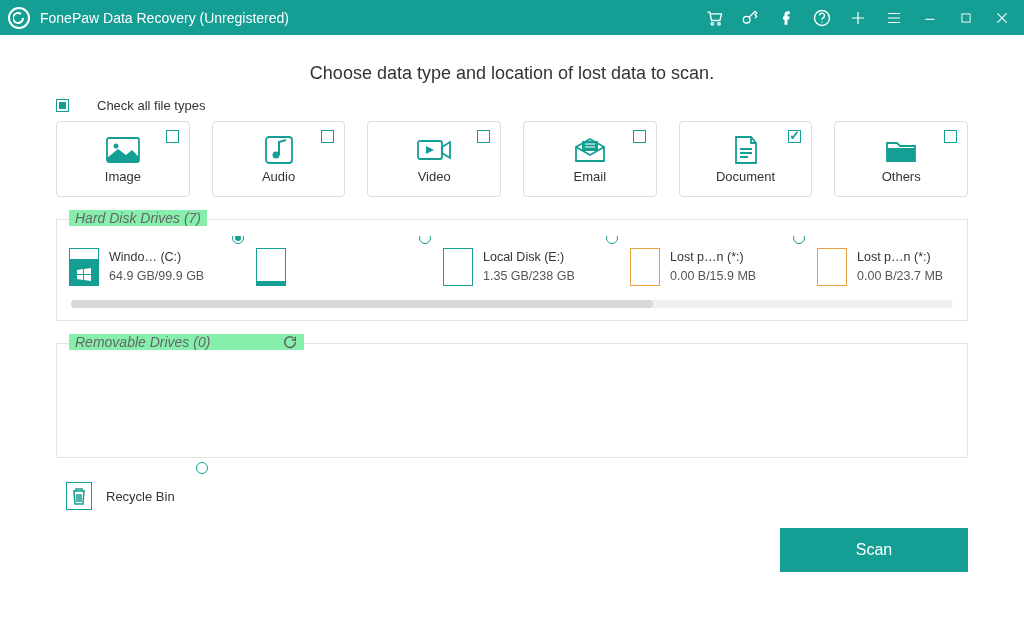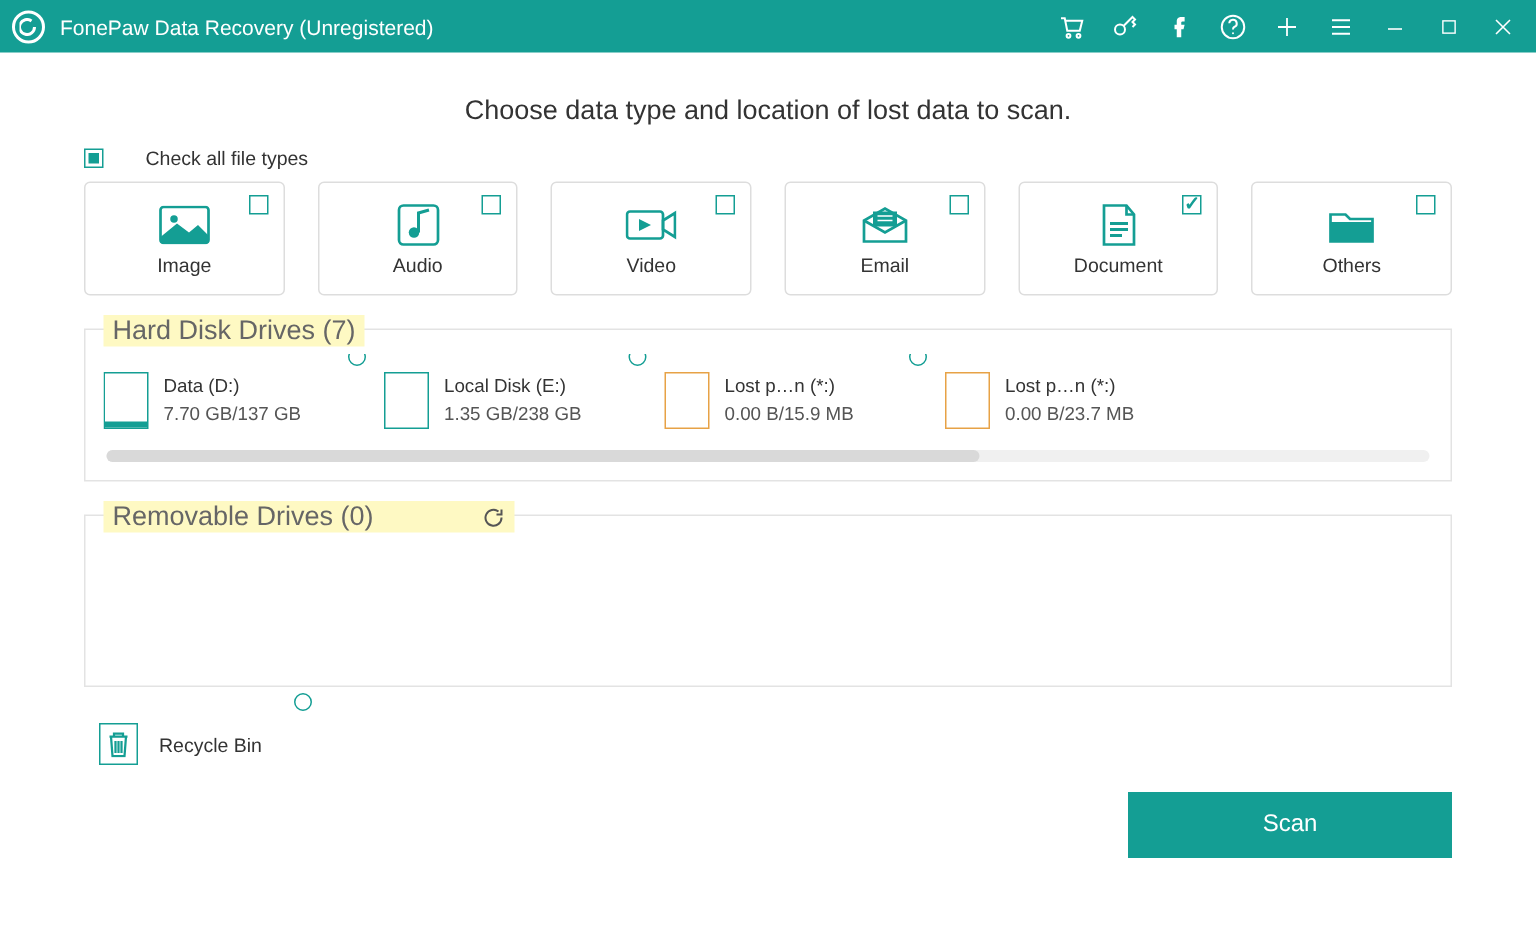--- a/index.html
+++ b/index.html
@@ -25,21 +25,21 @@
 .tile-row { display:flex; gap:22px; }
 .tile { flex:1; border:1px solid #ddd; border-radius:4px; height:76px; display:flex; flex-direction:column; align-items:center; justify-content:center; position:relative; cursor:pointer; }
 .tile .chk { position:absolute; top:8px; right:10px; width:13px; height:13px; border:1.5px solid #149e94; }
 .tile .chk.checked::after { content:"✓"; color:#149e94; position:absolute; top:-3px; left:0px; font-size:13px; font-weight:bold; }
 .tile-label { font-size:13px; color:#333; margin-top:4px; }
 .tile-icon { height:30px; display:flex; align-items:center; }
 .tile-icon svg { stroke:#149e94; fill:none; stroke-width:1.8; }
 
 
 .section { border:1px solid #e3e3e3; margin-top:22px; padding:16px 12px 12px; position:relative; }
-.section-legend { position:absolute; top:-10px; left:12px; background:#fef9c3; padding:0 6px; font-size:18px; color:#666; display:flex; align-items:center; gap:12px; }
+.section-legend { position:absolute; top:-10px; left:12px; background:#86efac; padding:0 6px; font-size:14px; color:#666; display:flex; align-items:center; gap:12px;font-style:italic; }
 .refresh-icn { display:inline-flex; }
 
 .drives { display:flex; gap:12px; overflow-x:hidden; position:relative; padding-top:8px; }
 .drive { width:175px; flex:0 0 175px; position:relative; padding-top:4px; }
 .drive-radio { position:absolute; top:-12px; right:0; width:12px; height:12px; border:1.5px solid #149e94; border-radius:50%; background:#fff; }
 .drive-radio.selected::after { content:""; position:absolute; inset:2px; background:#149e94; border-radius:50%; }
 .drive-body { display:flex; gap:10px; align-items:flex-start; }
 .drive-icon { width:30px; height:38px; border:1.5px solid #149e94; position:relative; }
 .drive-icon.win { background:#149e94; }
 .drive-icon.win::before { content:""; position:absolute; top:0; left:0; right:0; height:10px; background:#fff; }
@@ -53,21 +53,21 @@
 .scroll-track { height:8px; background:#f0f0f0; margin:14px 2px 0; border-radius:4px; position:relative; }
 .scroll-thumb { height:8px; width:66%; background:#d9d9d9; border-radius:4px; }
 
 .removable-body { height:85px; }
 
 .recycle-row { display:flex; align-items:center; gap:14px; margin-top:24px; position:relative; padding-left:10px; }
 .recycle-radio { position:absolute; top:-20px; left:140px; width:12px; height:12px; border:1.5px solid #149e94; border-radius:50%; }
 .bin-icon { width:26px; height:28px; border:1.5px solid #149e94; display:flex; align-items:center; justify-content:center; }
 
 .scan-row { display:flex; justify-content:flex-end; margin-top:18px; padding-right:0; }
-.scan-btn { width:216px; height:44px; background:#149e94; color:#fff; border:none; font-size:16px; cursor:pointer; }
+.scan-btn { width:188px; height:44px; background:#149e94; color:#fff; border:none; font-size:16px; cursor:pointer; }
 </style>
 </head>
 <body>
 
 <div class="titlebar">
   <div class="logo-circle">
     <svg width="12" height="12" viewBox="0 0 12 12">
         <path d="M8 2 A5 5 0 1 0 10 6" stroke="#fff" stroke-width="2" fill="none"></path>
       </svg>
   </div>
@@ -202,29 +202,39 @@
           </svg>
         </div>
       <div class="tile-label">Others</div>
     </div>
   </div>
 
   <div class="section">
     <div class="section-legend">Hard Disk Drives (7)</div>
     <div class="drives">
 
+      <div class="drive selected-underline">
+        <div class="drive-radio selected"></div>
+        <div class="drive-body">
+          <div class="drive-icon win">
+            <svg width="16" height="14" viewBox="0 0 16 14">
+                <path d="M1 3 L7 2 V7 H1 Z M8 2 L15 1 V7 H8 Z M1 8 H7 V13 L1 12 Z M8 8 H15 V14 L8 13 Z" fill="#fff" stroke="none"></path>
+              </svg>
+          </div>
+          <div class="drive-text">
+            <div class="drive-name">Windo… (C:)</div>
+            <div class="drive-size">64.9 GB/99.9 GB</div>
+          </div>
+        </div>
+      </div>
 
       <div class="drive">
         <div class="drive-radio"></div>
         <div class="drive-body">
           <div class="drive-icon data"></div>
-          <div class="drive-text">
-            <div class="drive-name">Data (D:)</div>
-            <div class="drive-size">7.70 GB/137 GB</div>
-          </div>
         </div>
       </div>
 
       <div class="drive">
         <div class="drive-radio"></div>
         <div class="drive-body">
           <div class="drive-icon"></div>
           <div class="drive-text">
             <div class="drive-name">Local Disk (E:)</div>
             <div class="drive-size">1.35 GB/238 GB</div>

